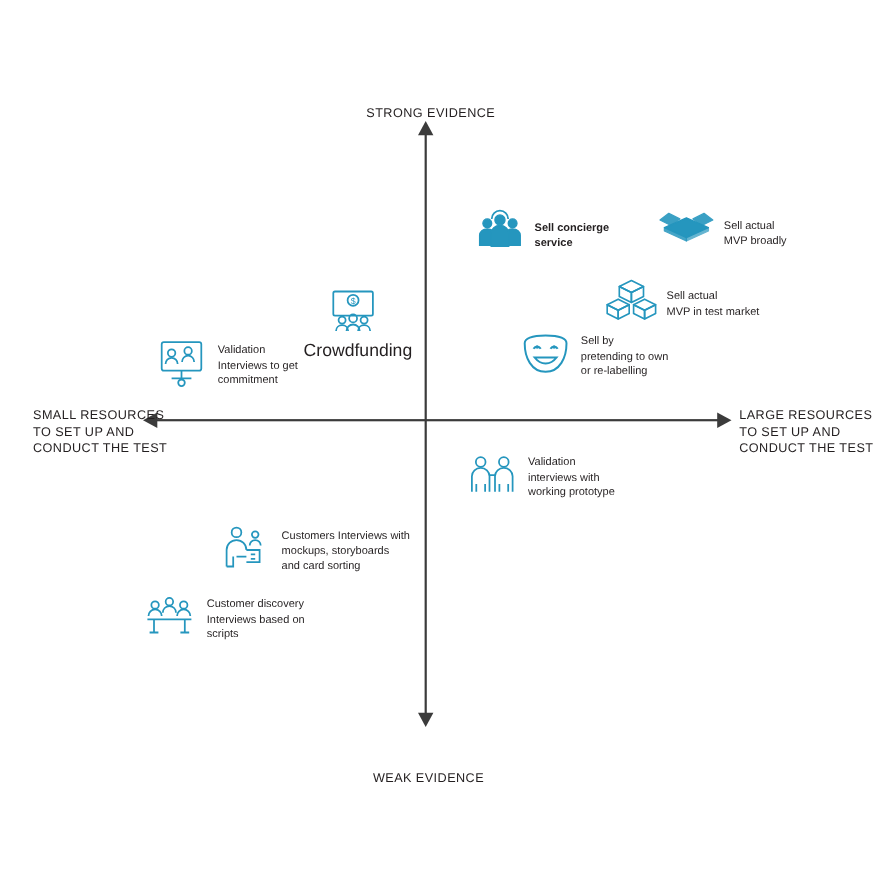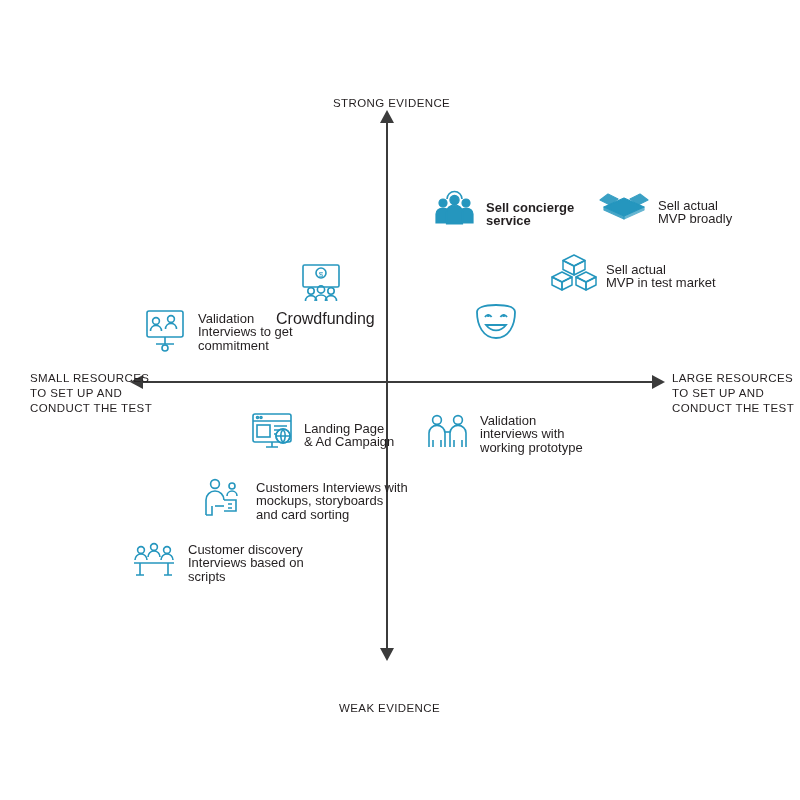--- a/index.html
+++ b/index.html
@@ -89,21 +89,21 @@
   .item {
     position: absolute;
     display: flex;
     align-items: center;
   }
   .item .icon {
     flex: 0 0 auto;
     display: block;
   }
   .item .caption {
-    font-size: 13px;
+    font-size: 10px;
     line-height: 13.5px;
     color: #231f20;
     white-space: pre-line;
   }
   .item.text-left {
     flex-direction: row;
   }
   .item.text-left .caption {
     text-align: right;
     margin-right: 8px;
@@ -239,42 +239,25 @@
           <path d="M5 12c0-4 6-7 19-7s19 3 19 7c0 13-6 26-19 26S5 25 5 12z"></path>
           <path d="M13 17c1.6-2.4 5-2.4 6.6 0M28.4 17c1.6-2.4 5-2.4 6.6 0"></path>
           <path d="M14 25c2.8 3.6 6.2 5.4 10 5.4s7.2-1.8 10-5.4z"></path>
         </g>
         <g fill="#2596be">
           <circle cx="16.3" cy="15.5" r="1.6"></circle>
           <circle cx="31.7" cy="15.5" r="1.6"></circle>
         </g>
       </svg>
     </span>
-  </div>
-
-  <div class="item" style="left:248px; top:410px;">
-    <span class="icon">
-      <svg width="48" height="46" viewBox="0 0 48 46">
-        <g fill="none" stroke="#2596be" stroke-width="1.6">
-          <rect x="5" y="4" width="38" height="28" rx="2"></rect>
-          <path d="M5 11h38"></path>
-          <circle cx="9.5" cy="7.5" r="1"></circle>
-          <circle cx="13" cy="7.5" r="1"></circle>
-          <rect x="9" y="15" width="13" height="12"></rect>
-          <path d="M26 16h13M26 20h13M26 24h8"></path>
-          <circle cx="35" cy="26" r="7" fill="#ffffff"></circle>
-          <circle cx="35" cy="26" r="7"></circle>
-          <path d="M28 26h14M35 19c3 4 3 10 0 14M35 19c-3 4-3 10 0 14"></path>
-          <path d="M18 37h12M24 32v5"></path>
-        </g>
-      </svg>
-    </span>
-    <span class="caption cap-right">Landing Page
-&amp; Ad Campaign</span>
-  </div>
+    <span class="caption cap-right">Sell by
+pretending to own
+or re-labelling</span>
+  </div>
+
 
   <div class="item" style="left:424px; top:410px;">
     <span class="icon">
       <svg width="48" height="44" viewBox="0 0 48 44">
         <g fill="none" stroke="#2596be" stroke-width="1.6">
           <circle cx="13" cy="10" r="4.4"></circle>
           <path d="M5 37V23c0-4.4 3.6-7.6 8-7.6s8 3.2 8 7.6v14"></path>
           <path d="M9 37v-7M17 37v-7"></path>
           <circle cx="34" cy="10" r="4.4"></circle>
           <path d="M26 37V23c0-4.4 3.6-7.6 8-7.6s8 3.2 8 7.6v14"></path>

